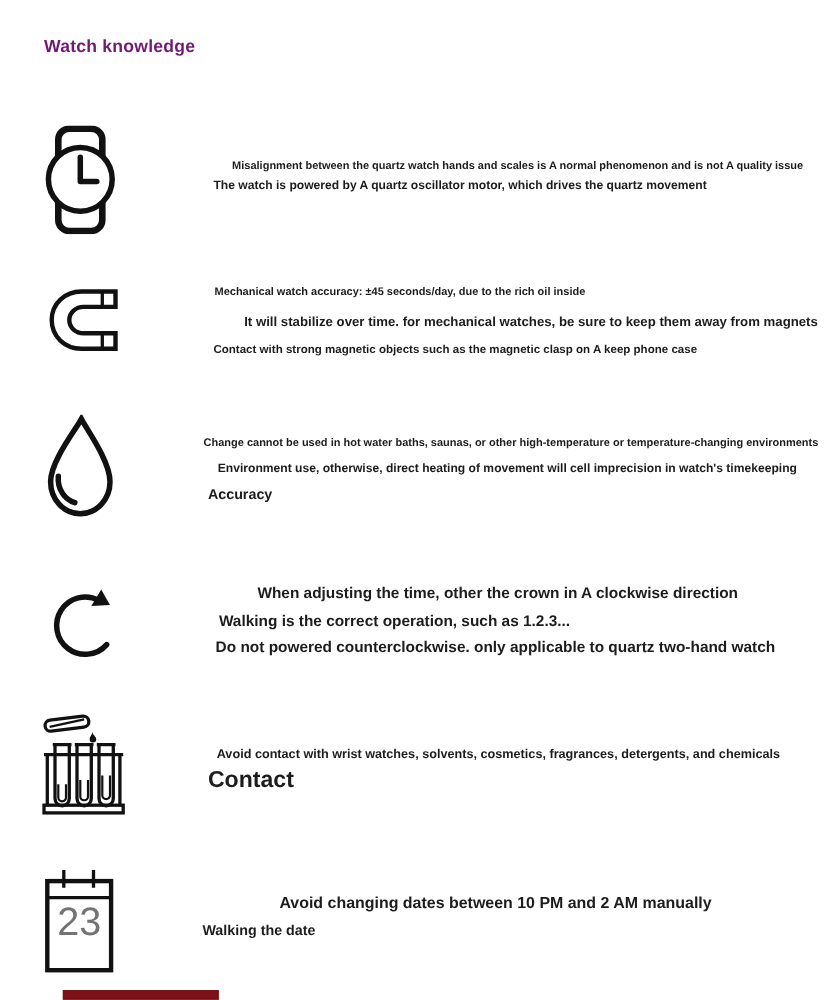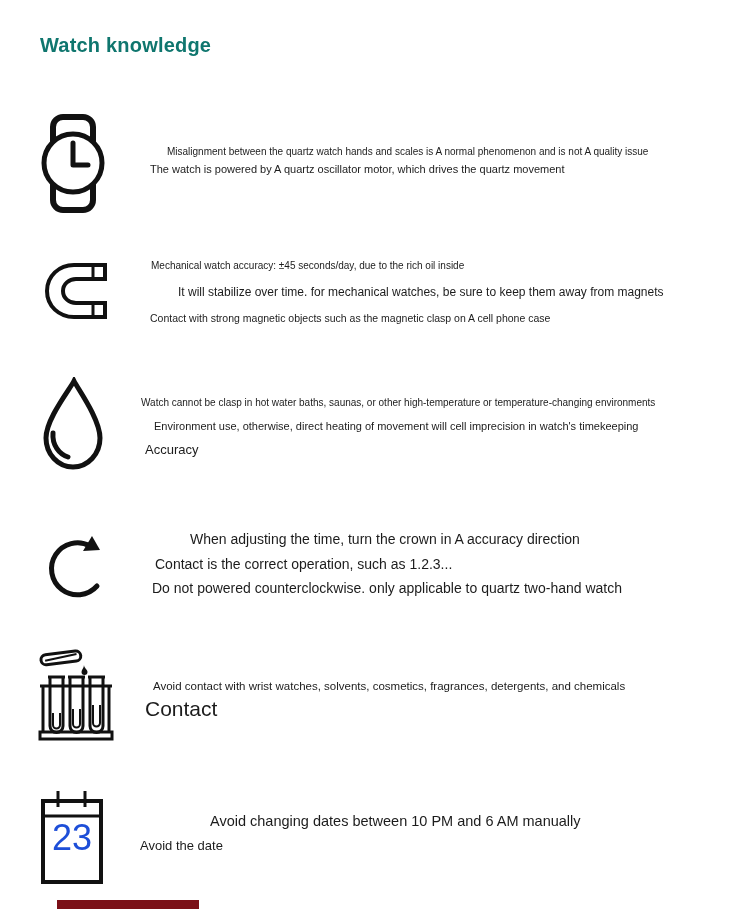--- a/index.html
+++ b/index.html
@@ -1,22 +1,22 @@
 <!DOCTYPE html>
 <html><head>
 <meta charset="utf-8">
 <style>
   html,body{margin:0;padding:0;}
   body{
     width:750px;height:909px;background:#ffffff;position:relative;overflow:hidden;
     font-family:"Liberation Sans","DejaVu Sans",sans-serif;color:#1a1a1a;
   }
   .abs{position:absolute;white-space:nowrap;}
-  .page-title{left:40px;top:34px;font-size:20px;font-weight:bold;letter-spacing:.2px;color:#0f766e;}
-  .t{font-weight:normal;color:#1c1c1c;}
+  .page-title{left:40px;top:34px;font-size:16px;font-weight:bold;letter-spacing:.2px;color:#701a75;}
+  .t{font-weight:bold;color:#1c1c1c;margin-left:44px;}
 
   
   .icon-watch{left:40px;top:114px;}
   .s1l1{left:167px;top:146px;font-size:10px;}
   .s1l2{left:150px;top:163px;font-size:11px;}
 
   
   .icon-magnet{left:44px;top:262px;}
   .s2l1{left:151px;top:260px;font-size:10px;}
   .s2l2{left:158px;top:285px;font-size:12px;padding-left:20px;}
@@ -34,21 +34,21 @@
   .s4l2{left:155px;top:556px;font-size:14px;}
   .s4l3{left:152px;top:580px;font-size:14px;}
 
   
   .icon-tubes{left:38px;top:645px;}
   .s5l1{left:153px;top:680px;font-size:11.5px;}
   .s5l2{left:145px;top:697px;font-size:21px;}
 
   
   .icon-calendar{left:40px;top:788px;}
-  .cal-day{left:48px;top:817px;width:48px;text-align:center;font-size:36px;font-weight:400;color:#1d4ed8;}
+  .cal-day{left:48px;top:817px;width:48px;text-align:center;font-size:36px;font-weight:400;color:#737373;}
   .s6l1{left:210px;top:813px;font-size:14.5px;}
   .s6l2{left:140px;top:838px;font-size:13px;}
 
   .accent-bar{left:57px;top:900px;width:142px;height:9px;background:#7b1017;}
 
   svg{display:block;}
   .ln{stroke:#111;fill:none;}
 </style>
 </head>
 <body>
@@ -67,40 +67,40 @@
 
 <div class="abs icon-magnet">
   <svg width="64" height="58" viewBox="0 0 64 58">
     <path class="ln" d="M61 3 H30 C15 3 3 14 3 29 C3 44 15 55 30 55 H61 V41 H32 C25 41 19 36 19 29 C19 22 25 17 32 17 H61 Z" stroke-width="4"></path>
     <line class="ln" x1="49" y1="3" x2="49" y2="17" stroke-width="3"></line>
     <line class="ln" x1="49" y1="41" x2="49" y2="55" stroke-width="3"></line>
   </svg>
 </div>
 <div class="abs t s2l1">Mechanical watch accuracy: ±45 seconds/day, due to the rich oil inside</div>
 <div class="abs t s2l2">It will stabilize over time. for mechanical watches, be sure to keep them away from magnets</div>
-<div class="abs t s2l3">Contact with strong magnetic objects such as the magnetic clasp on A cell phone case</div>
+<div class="abs t s2l3">Contact with strong magnetic objects such as the magnetic clasp on A keep phone case</div>
 
 <div class="abs icon-drop">
   <svg width="66" height="93" viewBox="0 0 66 93">
     <path class="ln" d="M34 4 C30 12 6 42 6 61 C6 77 18 90 33 90 C48 90 60 77 60 61 C60 42 38 12 34 4 Z" stroke-width="5"></path>
     <path class="ln" d="M13 56 C12 68 19 77 28 80" stroke-width="5" stroke-linecap="round"></path>
   </svg>
 </div>
-<div class="abs t s3l1">Watch cannot be clasp in hot water baths, saunas, or other high-temperature or temperature-changing environments</div>
+<div class="abs t s3l1">Change cannot be used in hot water baths, saunas, or other high-temperature or temperature-changing environments</div>
 <div class="abs t s3l2">Environment use, otherwise, direct heating of movement will cell imprecision in watch's timekeeping</div>
 <div class="abs t s3l3">Accuracy</div>
 
 <div class="abs icon-arrow">
   <svg width="62" height="82" viewBox="0 0 62 82">
     <path class="ln" d="M51 62 A26 26 0 1 1 44 22" stroke-width="5" stroke-linecap="round"></path>
     <polygon points="54,26 37,27 46,12" fill="#111"></polygon>
   </svg>
 </div>
-<div class="abs t s4l1">When adjusting the time, turn the crown in A accuracy direction</div>
-<div class="abs t s4l2">Contact is the correct operation, such as 1.2.3...</div>
+<div class="abs t s4l1">When adjusting the time, other the crown in A clockwise direction</div>
+<div class="abs t s4l2">Walking is the correct operation, such as 1.2.3...</div>
 <div class="abs t s4l3">Do not powered counterclockwise. only applicable to quartz two-hand watch</div>
 
 <div class="abs icon-tubes">
   <svg width="76" height="96" viewBox="0 0 76 96">
     <g transform="rotate(-7 22 14)">
       <rect class="ln" x="3" y="8" width="40" height="10" rx="5" stroke-width="3"></rect>
       <line class="ln" x1="7" y1="14" x2="39" y2="11" stroke-width="2"></line>
     </g>
     <path d="M46 20 c0 3 -2.5 4.5 -2.5 7 a3 3 0 0 0 6 0 c0 -2.5 -3.5 -4 -3.5 -7 z" fill="#111"></path>
     <line class="ln" x1="2" y1="41" x2="74" y2="41" stroke-width="3"></line>
@@ -123,16 +123,16 @@
 
 <div class="abs icon-calendar">
   <svg width="64" height="97" viewBox="0 0 64 97">
     <rect class="ln" x="3" y="13" width="58" height="81" stroke-width="4"></rect>
     <line class="ln" x1="3" y1="28" x2="61" y2="28" stroke-width="3"></line>
     <line class="ln" x1="18" y1="3" x2="18" y2="19" stroke-width="3"></line>
     <line class="ln" x1="45" y1="3" x2="45" y2="19" stroke-width="3"></line>
   </svg>
 </div>
 <div class="abs cal-day">23</div>
-<div class="abs t s6l1">Avoid changing dates between 10 PM and 6 AM manually</div>
-<div class="abs t s6l2">Avoid the date</div>
+<div class="abs t s6l1">Avoid changing dates between 10 PM and 2 AM manually</div>
+<div class="abs t s6l2">Walking the date</div>
 
 <div class="abs accent-bar" style="background: rgb(123, 16, 23);"></div>
 
 </body></html>

